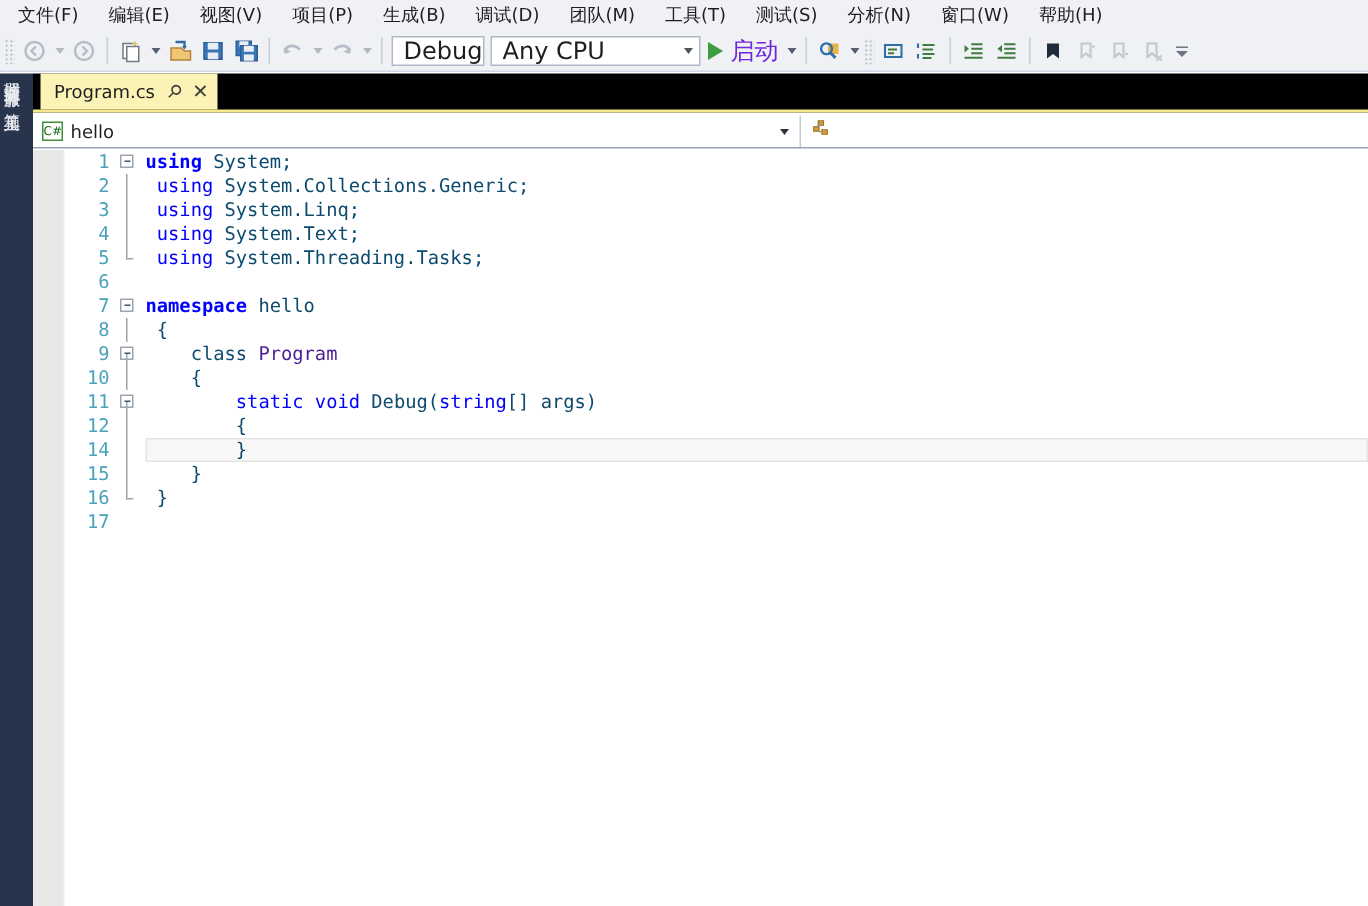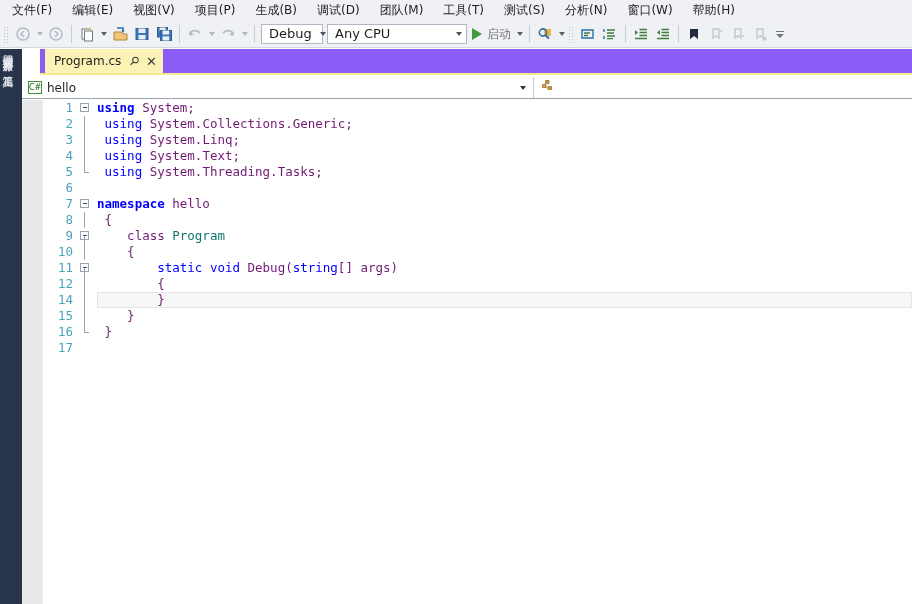--- a/index.html
+++ b/index.html
@@ -78,41 +78,41 @@
   }
   .tb-arrow.dim::after { border-top-color: #b2b9c4; }
 
   .combo {
     height: 20px;
     background: #ffffff;
     border: 1px solid #b0b6c2;
     display: flex;
     align-items: center;
     justify-content: space-between;
-    font-size: 13px;
+    font-size: 16px;
     color: #1e1e1e;
     padding: 0 4px 0 7px;
     margin: 4px 2px;
     box-sizing: border-box;
     font-family: "DejaVu Sans", sans-serif;
   }
   .combo .cb-label { line-height: 18px; }
   .combo .cb-caret {
     margin-left: 8px;
     border-left: 3.5px solid transparent;
     border-right: 3.5px solid transparent;
     border-top: 4px solid #4a5562;
   }
   #combo-config { width: 62px; }
   #combo-platform { width: 140px; }
 
   .start-btn {
     display: flex; align-items: center;
     height: 22px; padding: 0 3px;
-    font-size: 12px; color: #737373;
+    font-size: 16px; color: #6d28d9;
     font-family: "DejaVu Sans", sans-serif;
   }
   .start-tri {
     width: 0; height: 0;
     border-top: 6px solid transparent;
     border-bottom: 6px solid transparent;
     border-left: 10px solid #3f9b3f;
     margin-right: 5px;
   }
   .tb-overflow {
@@ -155,24 +155,24 @@
     margin: 6px auto 0 auto;
     text-align: left;
     width: 14px;
   }
   #dock-server-explorer { margin-top: 4px; }
   #dock-toolbox { margin-top: 16px; }
 
   
   .tabstrip {
     position: absolute;
-    left: 40px; top: 49px;
+    left: 22px; top: 49px;
     right: 0;
     height: 26px;
-    background: #8b5cf6;
+    background: #000000;
     border-bottom: 2px solid #f5e98c;
     box-sizing: border-box;
     display: flex;
     align-items: flex-end;
     z-index: 4;
   }
   .tab {
     height: 24px;
     background: #fbf2b6;
     display: flex;
@@ -330,23 +330,23 @@
     box-sizing: border-box;
   }
   .code-text {
     flex: 1;
     padding-left: 2px;
     color: #1e1e1e;
     line-height: 16px;
   }
   .kw { color: #0000ff; }
   .kw-b { color: #0000ff; font-weight: bold; }
-  .type { color: #0f766e; }
+  .type { color: #4c1d95; }
   .str { color: #a31515; }
-  .plain { color: #701a75; }
+  .plain { color: #0c4a6e; }
 
   .current-line {
     position: absolute;
     left: 54px;
     height: 16px;
     right: 0;
     border: 1px solid #e4e4e4;
     background: #f7f7f7;
     box-sizing: border-box;
     pointer-events: none;

